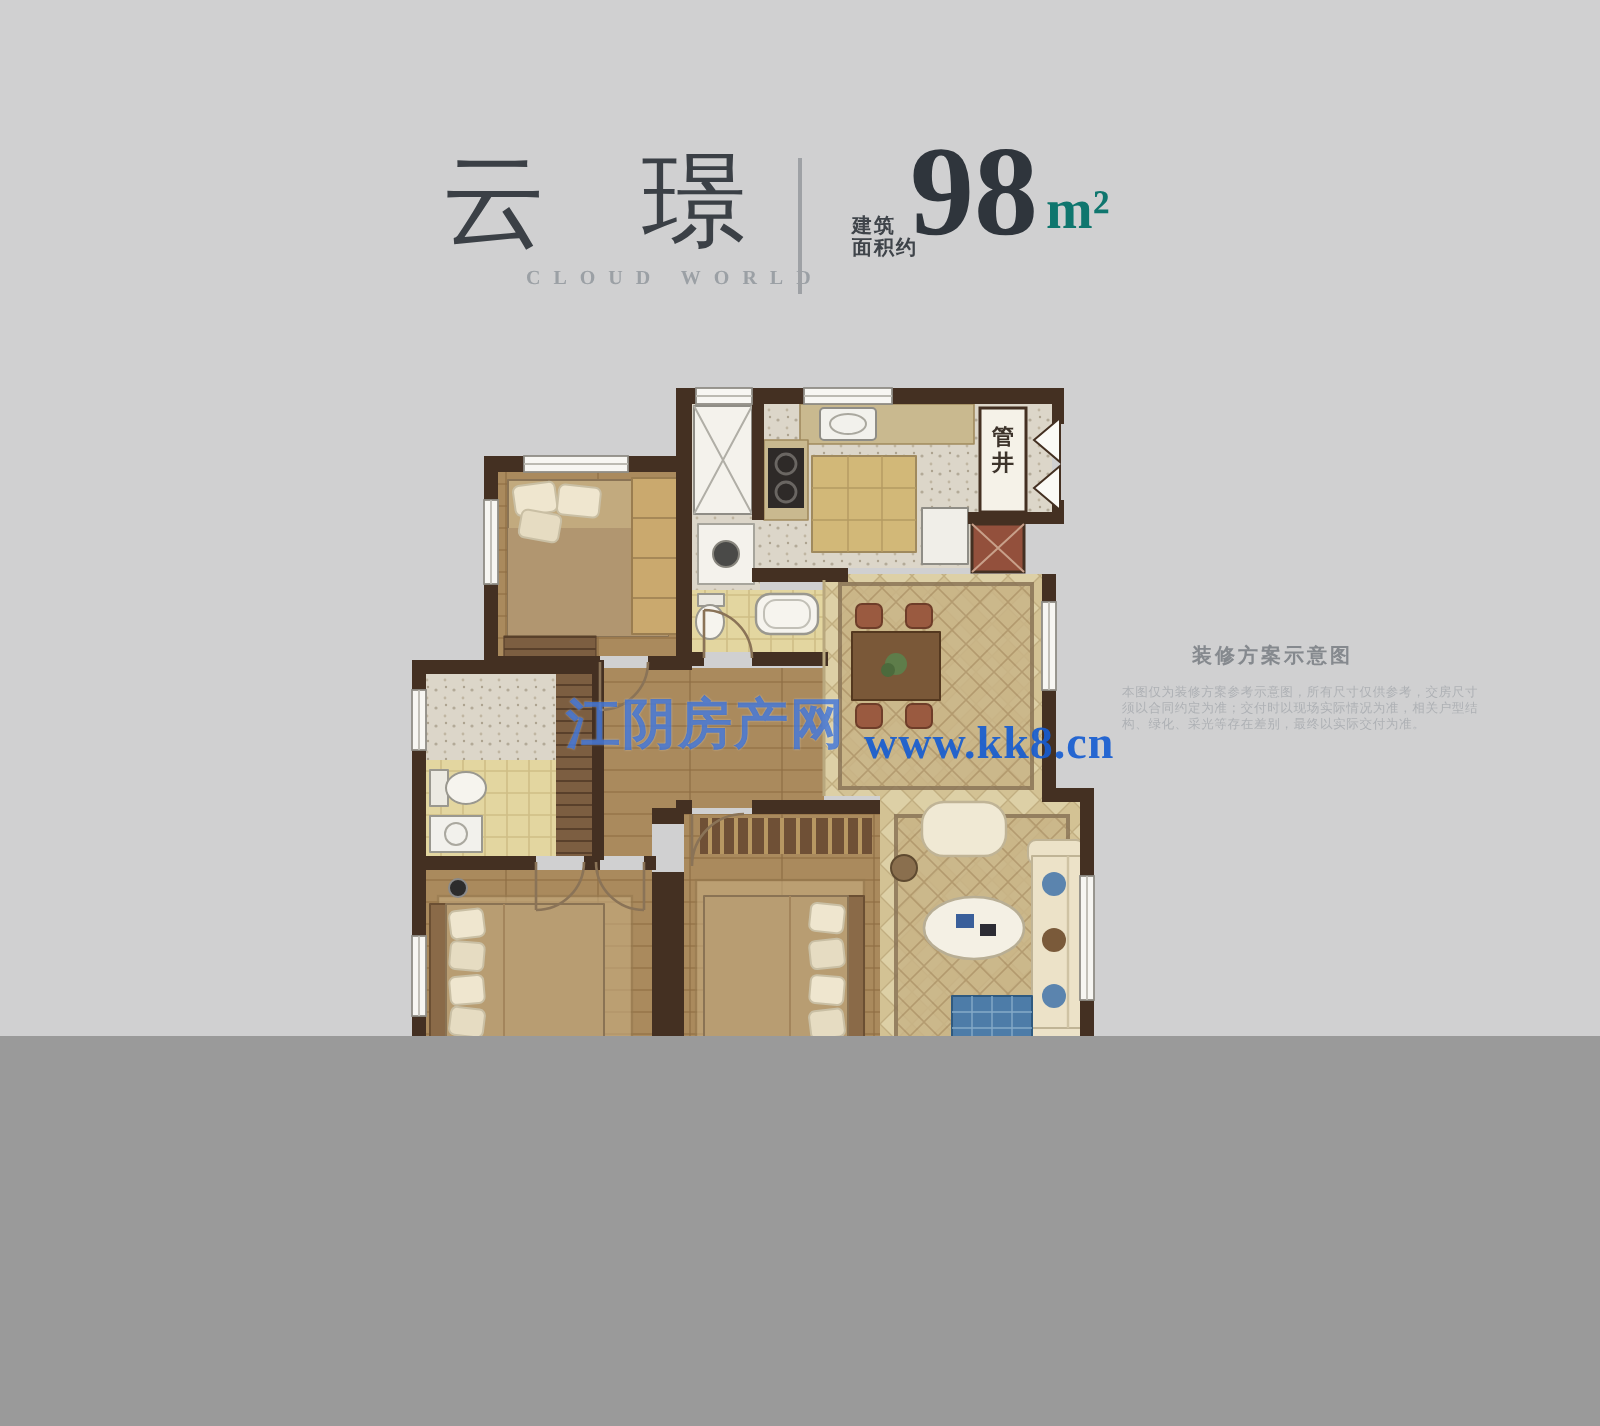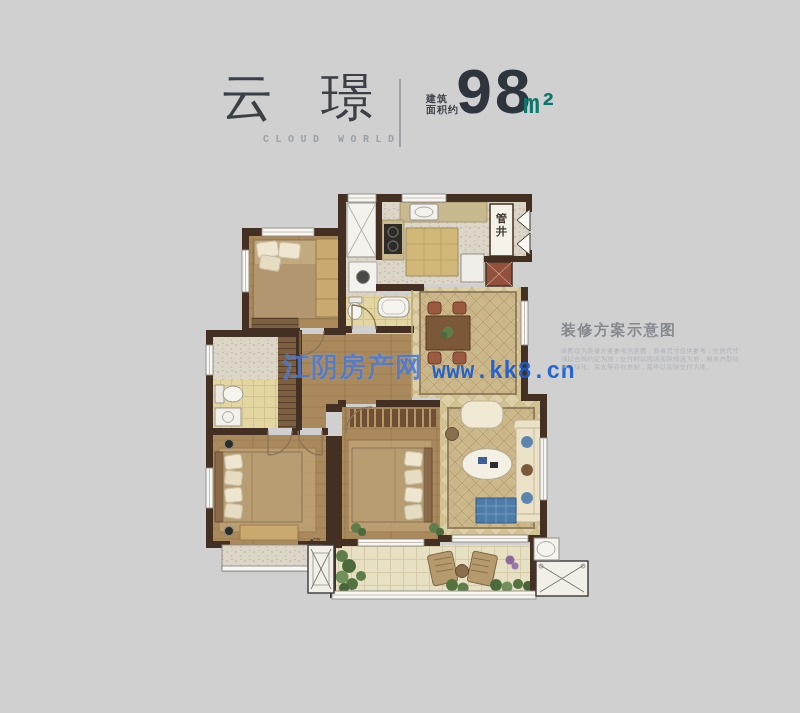--- a/index.html
+++ b/index.html
@@ -1,42 +1,42 @@
 <!DOCTYPE html>
 <html><head>
 <meta charset="utf-8">
 <style>
   html,body{margin:0;padding:0;background:#9a9a9a;}
   *{box-sizing:border-box;}
-  .stage{position:relative;width:800px;height:713px;background:#d0d0d1;overflow:hidden;
-         font-family:Liberation Mono, monospace;}
+  .stage{position:relative;width:800px;height:518px;background:#d0d0d1;overflow:hidden;
+         font-family:Liberation Serif, serif;}
   
   .title-zh{position:absolute;left:221px;top:74px;font-size:52px;line-height:56px;
             letter-spacing:48px;font-weight:500;color:#3b4046;white-space:nowrap;}
   .title-en{position:absolute;left:223px;top:134px;font-size:10px;letter-spacing:6.5px;
             font-weight:600;color:#9ba0a5;white-space:nowrap;margin-left:40px;}
   .hdr-divider{position:absolute;left:399px;top:79px;width:2px;height:68px;background:#9ea1a5;}
-  .area-label{position:absolute;left:426px;top:94px;font-size:10px;line-height:11px;
+  .area-label{position:absolute;left:426px;top:108px;font-size:10px;line-height:11px;
               font-weight:700;color:#3f444a;letter-spacing:1px;}
   .area-value{position:absolute;left:455px;top:64px;font-size:64px;line-height:64px;
               font-weight:600;color:#2f353c;text-align:right;}
   .area-unit{position:absolute;left:523px;top:90px;font-size:28px;font-weight:600;color:#0f766e;}
   .layout-spec{position:absolute;left:427px;top:130px;font-size:15.5px;letter-spacing:3px;
                word-spacing:9px;font-weight:700;color:#3a4046;white-space:nowrap;}
   
   .plan-svg{position:absolute;left:0;top:0;width:800px;height:713px;}
   
-  .watermark{position:absolute;left:283px;top:338px;display:flex;align-items:flex-end;
+  .watermark{position:absolute;left:283px;top:338px;display:flex;align-items:center;
              white-space:nowrap;pointer-events:none;}
   .wm-zh{font-size:27px;font-weight:700;letter-spacing:1px;color:rgba(43,101,210,0.74);
          text-shadow:0 0 1px rgba(255,255,255,0.45);}
   .wm-en{font-size:23px;font-weight:800;margin-left:9px;color:rgba(22,92,208,0.92);letter-spacing:0.5px;margin-top:21px;}
   
   .side-note{position:absolute;left:561px;top:321px;width:168px;}
-  .note-title{font-size:15px;font-weight:700;letter-spacing:1.5px;color:#85898e;margin-bottom:8px;}
+  .note-title{font-size:10px;font-weight:700;letter-spacing:1.5px;color:#85898e;margin-bottom:8px;margin-left:35px;}
   .note-line{font-size:6.3px;line-height:7.8px;color:#aeb1b5;letter-spacing:0.3px;white-space:nowrap;}
 </style>
 </head>
 <body>
 
 <div class="stage">
 
   <div class="title-zh">云璟</div>
   <div class="title-en">CLOUD WORLD</div>
   <div class="hdr-divider"></div>

